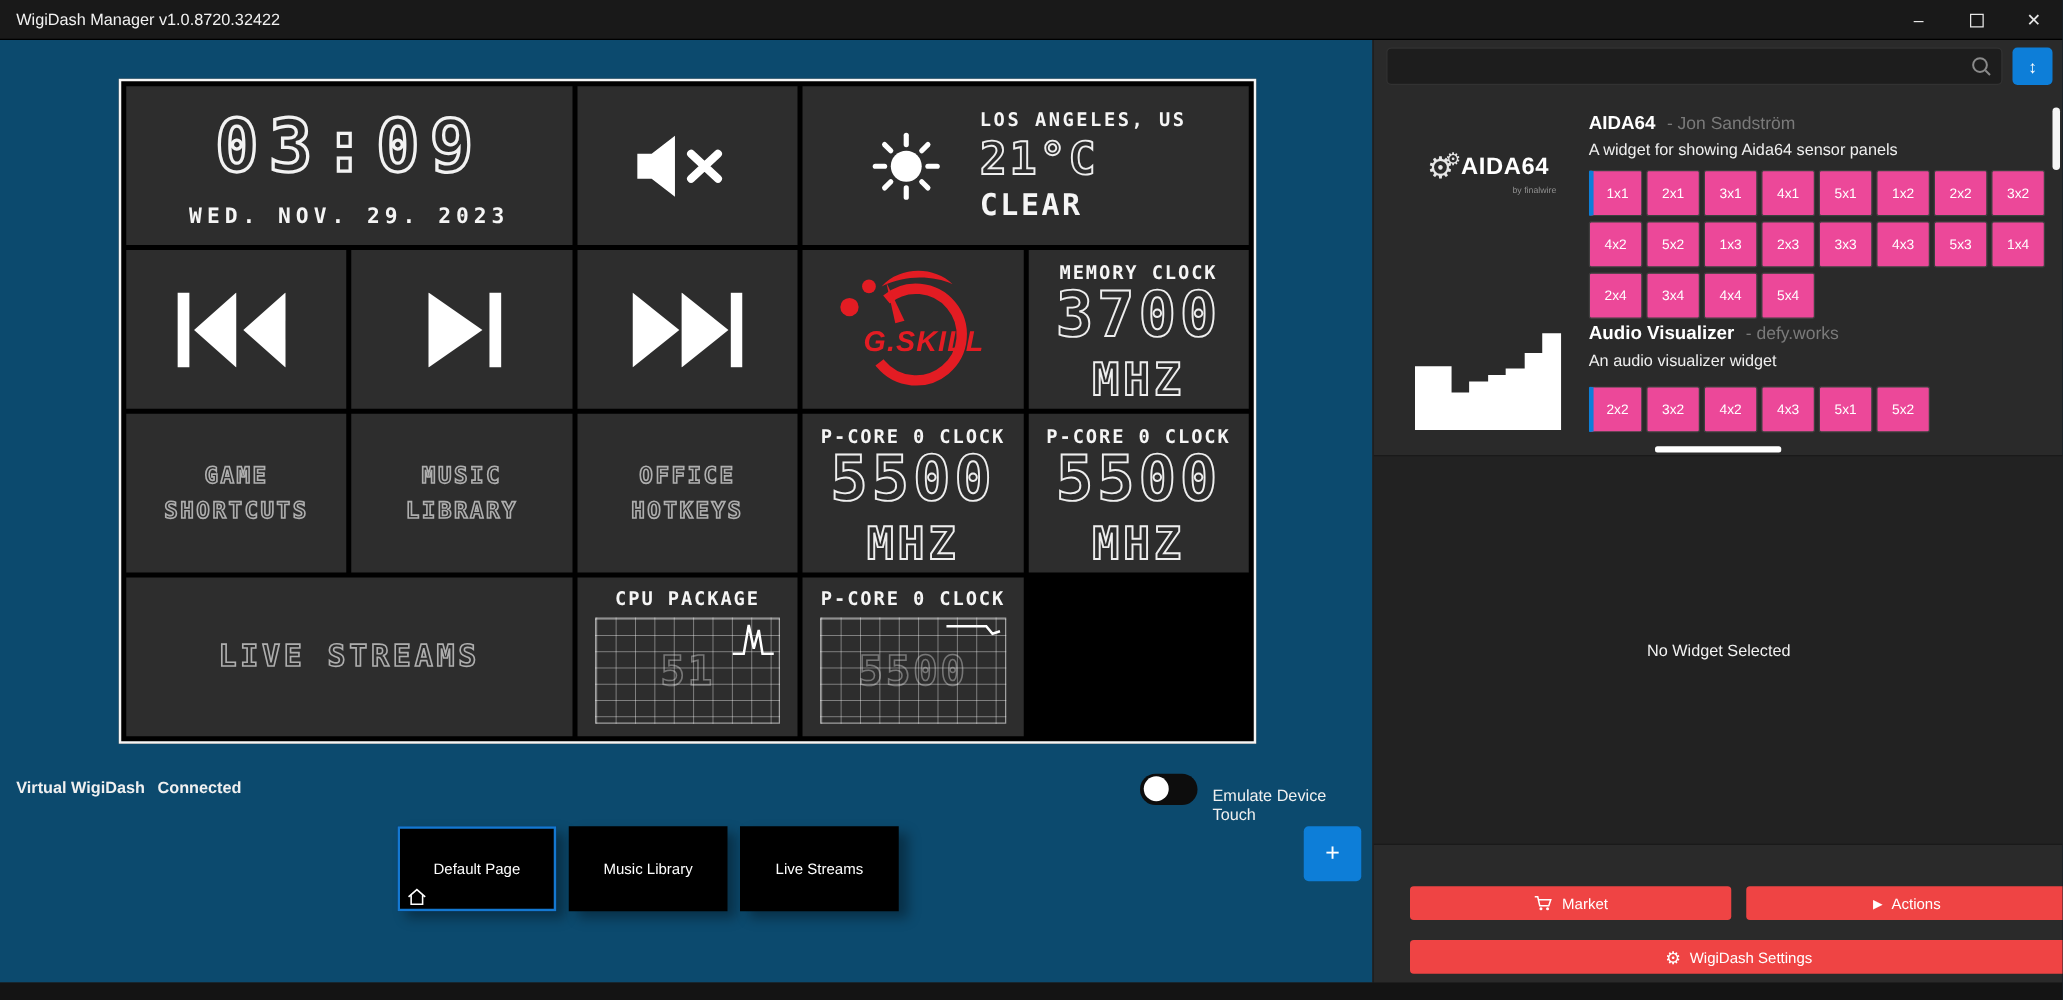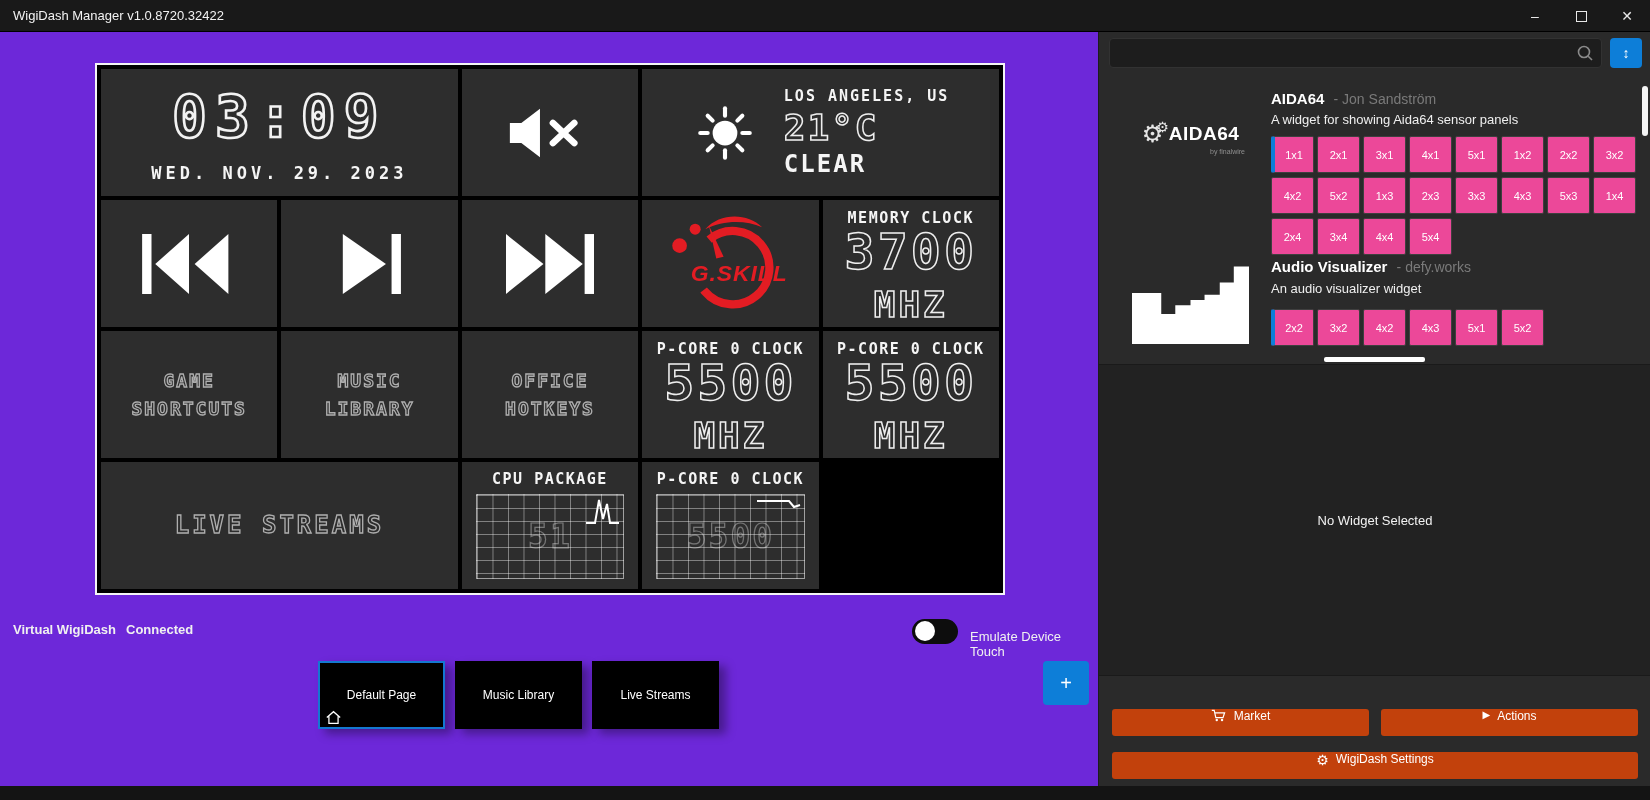--- a/index.html
+++ b/index.html
@@ -7,21 +7,21 @@
   #app { position:relative; width:1650px; height:800px; background:#272727; }
 
   
   .titlebar { position:absolute; left:0; top:0; width:1650px; height:32px; background:#191919; border-bottom:1px solid #000; display:flex; align-items:center; }
   .titlebar .title { padding-left:13px; font-size:13px; color:#f2f2f2; }
   .win-controls { position:absolute; right:0; top:0; height:32px; display:flex; }
   .win-btn { width:46px; height:32px; display:flex; align-items:center; justify-content:center; font-size:14px; color:#e8e8e8; }
   .max-glyph { width:11px; height:11px; border:1px solid #e8e8e8; display:inline-block; }
 
   
-  .main-left { position:absolute; left:0; top:32px; width:1098px; height:754px; background:#6d28d9; }
+  .main-left { position:absolute; left:0; top:32px; width:1098px; height:754px; background:#0c4a6e; }
 
   .device-grid { position:absolute; left:95px; top:31px; width:910px; height:532px; background:#000; border:2px solid #f5f5f5; padding:4px; display:grid; grid-template-columns:repeat(5,1fr); grid-template-rows:repeat(4,1fr); gap:4px; }
   .tile { background:#2d2d2d; position:relative; display:flex; flex-direction:column; align-items:center; justify-content:center; overflow:hidden; }
   .span2 { grid-column: span 2; }
 
   .techno { font-family:"DejaVu Sans Mono", monospace; font-weight:bold; }
   .ow { color:transparent; -webkit-text-stroke:2px #f2f2f2; }
   .ow-thin { color:transparent; -webkit-text-stroke:1.5px #eeeeee; }
   .ogray { color:transparent; -webkit-text-stroke:1.3px #aeaeae; }
 
@@ -84,21 +84,21 @@
   .size-grid { position:absolute; left:172px; width:374px; display:flex; flex-wrap:wrap; gap:4px 3px; }
   .size-btn { width:43px; height:37px; background:#ec4899; border:1px solid #3f3f3f; border-radius:2px; display:flex; align-items:center; justify-content:center; font-size:11px; color:#fff; }
   .size-btn.selected { border-left:4px solid #0d7ed8; }
 
   .viz-icon { position:absolute; left:33px; top:224px; }
   .hscroll { position:absolute; left:225px; top:325px; width:101px; height:5px; background:#fff; border-radius:2px; }
 
   .empty-panel { position:absolute; left:0; top:332px; width:552px; height:312px; background:#222222; border-top:1px solid #1a1a1a; border-bottom:1px solid #1a1a1a; display:flex; align-items:center; justify-content:center; }
   .empty-panel span { font-size:13px; color:#f2f2f2; }
 
-  .btn-blue { position:absolute; height:27px; background:#c2410c; border-radius:3px; display:flex; justify-content:center; gap:7px; font-size:12px; color:#fff; }
+  .btn-blue { position:absolute; height:27px; background:#ef4444; border-radius:3px; display:flex; align-items:center; justify-content:center; gap:7px; font-size:12px; color:#fff;margin-left:16px; }
   .btn-market { left:13px; top:677px; width:257px; }
   .btn-actions { left:282px; top:677px; width:257px; }
   .btn-settings { left:13px; top:720px; width:526px; }
   .play-glyph { font-size:10px; }
   .gear-glyph { font-size:14px; }
 
   .bottom-strip { position:absolute; left:0; top:786px; width:1650px; height:14px; background:#141414; }
 </style>
 </head>
 <body>

